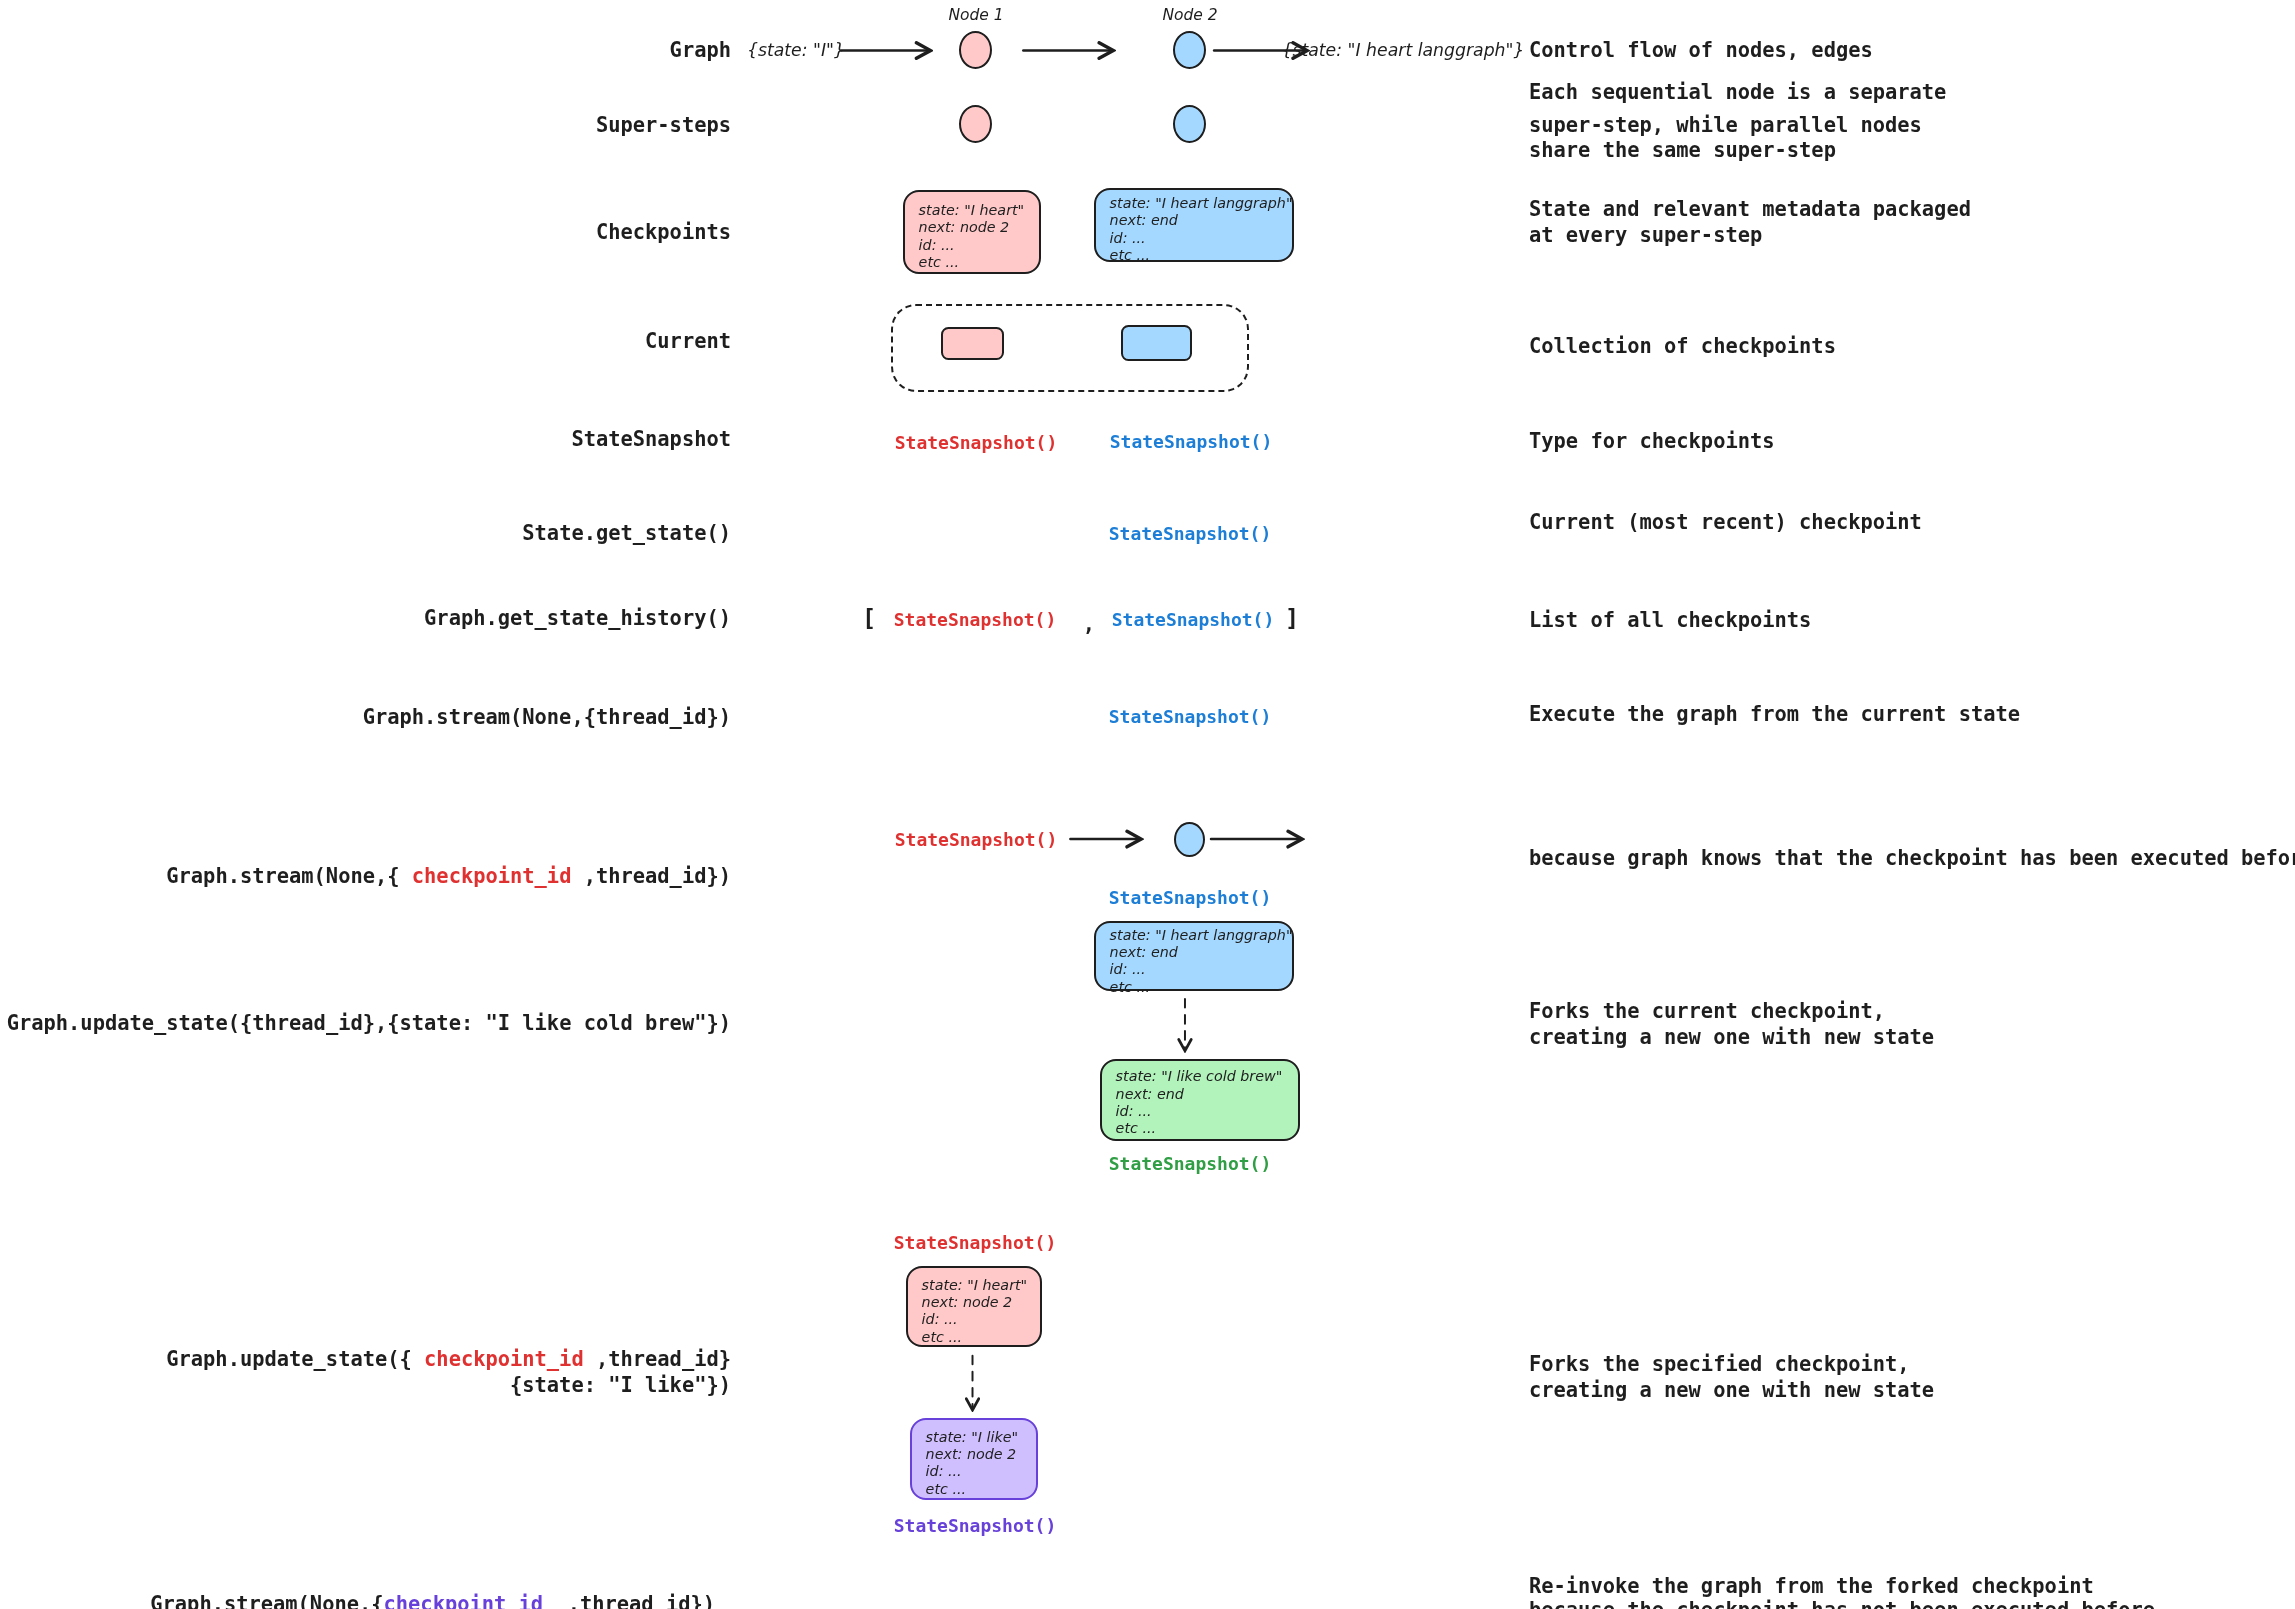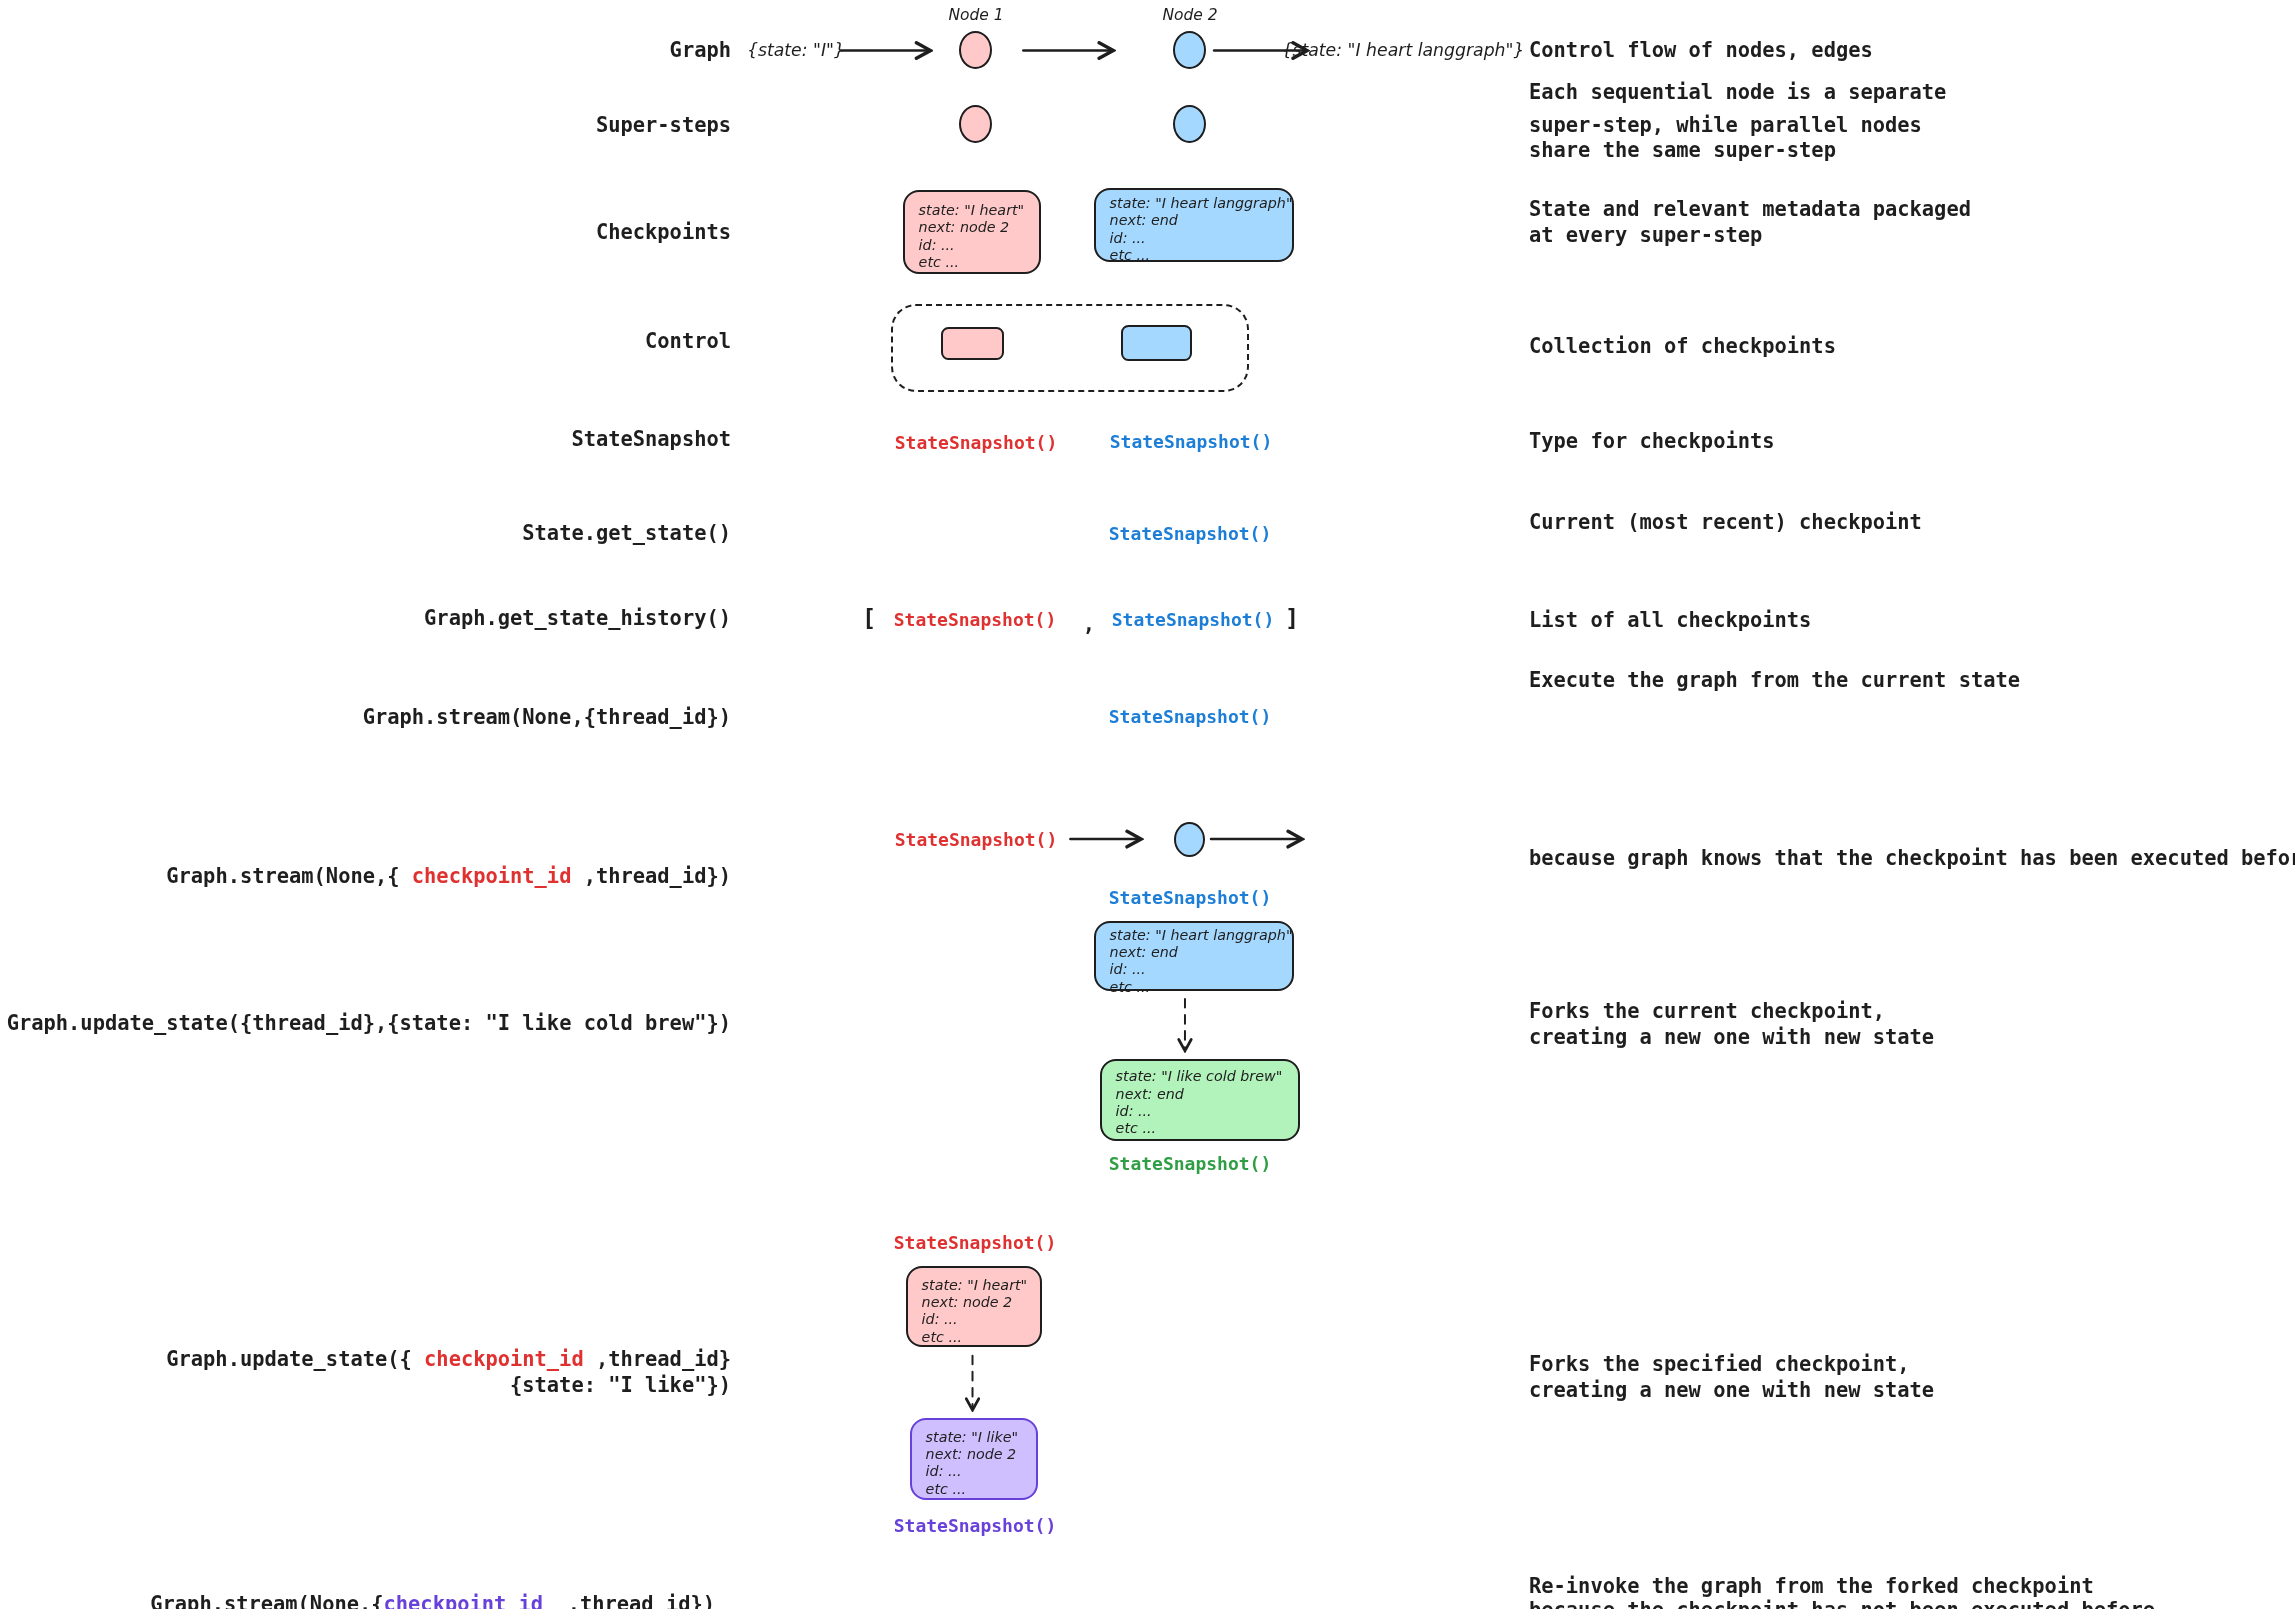--- a/index.html
+++ b/index.html
@@ -53,21 +53,21 @@
     </g>
     <g stroke="#1e1e1e" stroke-width="3.2" stroke-linecap="round" stroke-dasharray="14 12" fill="none">
       <line x1="1913" y1="1612" x2="1913" y2="1694" marker-end="url(#arrow)"></line>
       <line x1="1570" y1="2188" x2="1570" y2="2274" marker-end="url(#arrow)"></line>
     </g>
   </svg>
 
   <div class="abs mono rlab" style="top:50px;">Graph</div>
   <div class="abs mono rlab" style="top:125px;">Super-steps</div>
   <div class="abs mono rlab" style="top:232px;">Checkpoints</div>
-  <div class="abs mono rlab" style="top:341px;">Control</div>
+  <div class="abs mono rlab" style="top:341px;">Current</div>
   <div class="abs mono rlab" style="top:439px;">StateSnapshot</div>
   <div class="abs mono rlab" style="top:533px;">State.get_state()</div>
   <div class="abs mono rlab" style="top:618px;">Graph.get_state_history()</div>
   <div class="abs mono rlab" style="top:717px;">Graph.stream(None,{thread_id})</div>
 
   <div class="abs mono rlab" style="top:833px;margin-top:43px;"><span>Graph.stream(None,{ </span><span class="red-seg">checkpoint_id</span><span> ,thread_id})</span></div>
 
   <div class="abs mono rlab" style="top:1023px;">Graph.update_state({thread_id},{state: "I like cold brew"})</div>
 
   <div class="abs mono rlab" style="top:1359px;"><span>Graph.update_state({ </span><span class="red-seg">checkpoint_id</span><span> ,thread_id}</span></div>
@@ -155,21 +155,21 @@
   <div class="abs mono dline" style="top:125px;">super-step, while parallel nodes</div>
   <div class="abs mono dline" style="top:150px;">share the same super-step</div>
 
   <div class="abs mono dline" style="top:209px;text-align:center;">State and relevant metadata packaged</div>
   <div class="abs mono dline" style="top:235px;">at every super-step</div>
 
   <div class="abs mono dline" style="top:346px;">Collection of checkpoints</div>
   <div class="abs mono dline" style="top:441px;">Type for checkpoints</div>
   <div class="abs mono dline" style="top:522px;text-align:center;">Current (most recent) checkpoint</div>
   <div class="abs mono dline" style="top:620px;">List of all checkpoints</div>
-  <div class="abs mono dline" style="top:680px;text-align:right;">Execute the graph from the current state</div>
+  <div class="abs mono dline" style="top:714px;text-align:right;">Execute the graph from the current state</div>
 
   <div class="abs mono dline" style="top:858px;">because graph knows that the checkpoint has been executed before</div>
 
   <div class="abs mono dline" style="top:1011px;">Forks the current checkpoint,</div>
   <div class="abs mono dline" style="top:1037px;">creating a new one with new state</div>
 
   <div class="abs mono dline" style="top:1364px;">Forks the specified checkpoint,</div>
   <div class="abs mono dline" style="top:1390px;">creating a new one with new state</div>
 
   <div class="abs mono dline" style="top:1586px;">Re-invoke the graph from the forked checkpoint</div>

